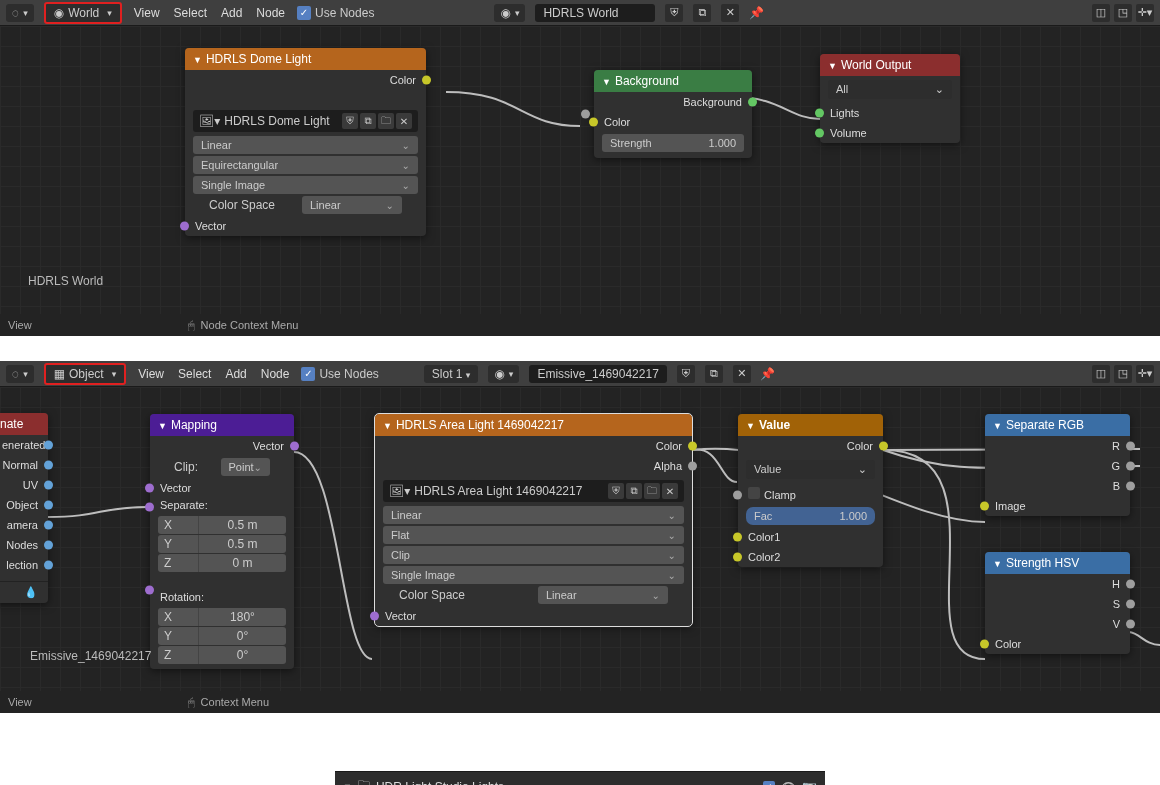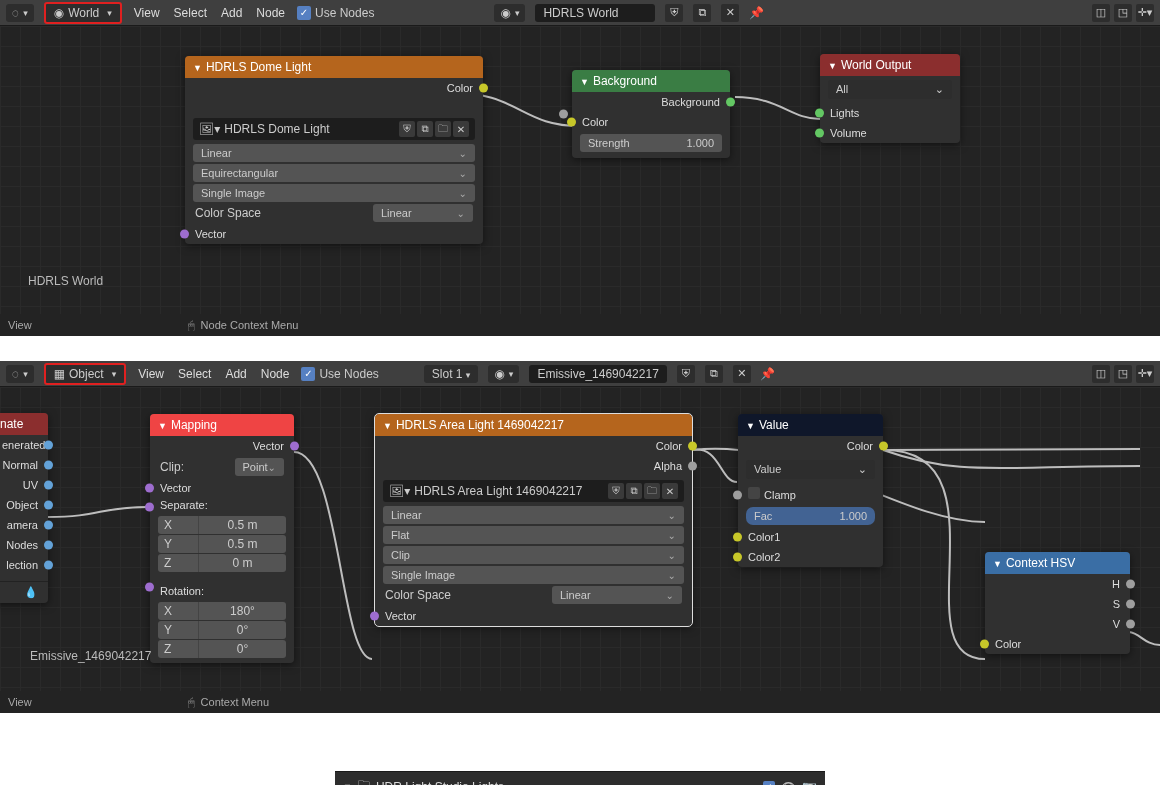--- a/index.html
+++ b/index.html
@@ -20,42 +20,42 @@
     background-image:linear-gradient(#2a2a2a 1px,transparent 1px),linear-gradient(90deg,#2a2a2a 1px,transparent 1px);
     background-size:20px 20px;
     overflow:hidden;
   }
   .canvas2 { height:304px; }
   .node { position:absolute; background:#303030; border-radius:4px; box-shadow:0 2px 8px rgba(0,0,0,.5); }
   .node-header { padding:4px 8px; border-radius:4px 4px 0 0; font-size:12px; color:#fff; }
   .node-header.orange { background:#b5651d; }
   .node-header.green  { background:#3a7d44; }
   .node-header.red    { background:#8b2e2e; }
-  .node-header.purple { background:#ef4444; }
-  .node-header.yellow { background:#0f172a; }
+  .node-header.purple { background:#4c1d95; }
+  .node-header.yellow { background:#a16207;font-weight:bold; }
   .node-header.blue   { background:#3a6ea5; }
   .node .tri { display:inline-block; margin-right:4px; font-size:9px; }
   .node-row { position:relative; padding:4px 10px; font-size:11px; color:#ddd; }
   .node-row.right { text-align:right; }
   .node .ctrl { background:#545454; border-radius:3px; padding:3px 8px; margin:2px 8px; display:flex; align-items:center; justify-content:space-between; font-size:11px; }
   .node .ctrl .arrow { color:#aaa; font-size:10px; }
   .node .namefield { background:#1d1d1d; border-radius:3px; padding:3px 6px; margin:4px 8px; display:flex; align-items:center; gap:4px; }
   .node .namefield .txt { flex:1; }
   .node .mini-icons { display:flex; gap:2px; }
   .node .mini-icons span { width:16px; height:16px; background:#3a3a3a; border-radius:2px; display:flex; align-items:center; justify-content:center; font-size:10px; }
   .sock { width:9px; height:9px; border-radius:50%; position:absolute; top:50%; transform:translateY(-50%); }
   .sock.out { right:-5px; }
   .sock.in  { left:-5px; }
   .sock.yellow { background:#c7c729; }
   .sock.grey   { background:#9e9e9e; }
   .sock.green  { background:#63c763; }
   .sock.purple { background:#9e6dcf; }
   .sock.blue   { background:#63a2d8; }
   .dd-full { background:#2d2d2d; border-radius:3px; padding:3px 8px; margin:4px 8px; display:flex; justify-content:space-between; align-items:flex-start; font-size:11px; }
-  .kv-row { display:flex; gap:6px; margin:2px 10px; align-items:center; }
+  .kv-row { display:flex; gap:6px; margin:2px 24px; align-items:center; }
   .kv-row .lbl { flex:1; color:#ccc; }
   .num-row { display:flex; margin:1px 8px; }
   .num-row .k { background:#545454; width:40px; padding:2px 6px; border-radius:3px 0 0 3px; }
   .num-row .v { background:#545454; flex:1; padding:2px 6px; text-align:center; border-left:1px solid #444; border-radius:0 3px 3px 0; }
   .label-float { position:absolute; color:#bbb; font-size:12px; }
   .statusbar { height:22px; background:#232323; display:flex; align-items:center; padding:0 8px; gap:140px; font-size:11px; color:#aaa; }
   .statusbar .sb-left { min-width:40px; }
   .statusbar .ctx { display:flex; align-items:center; gap:6px; }
   .wire { position:absolute; pointer-events:none; }
   .wire path { stroke:#bdbdbd; stroke-width:2; fill:none; }
@@ -98,21 +98,21 @@
     </div>
   </div>
 
   <div class="canvas">
 
     <svg class="wire" style="left:0;top:0;width:100%;height:100%">
       <path d="M446,66 C520,66 520,100 580,100"></path>
       <path d="M735,71 C780,71 790,93 820,93"></path>
     </svg>
 
-    <div class="node" style="left:185px;top:30px;width:298px">
+    <div class="node" style="left:185px;top:22px;width:241px">
       <div class="node-header orange"><span class="tri">▼</span><span>HDRLS Dome Light</span></div>
       <div class="node-row right"><span>Color</span><span class="sock out yellow"></span></div>
       <div style="height:16px"></div>
       <div class="namefield">
         <span>🖼▾</span>
         <span class="txt">HDRLS Dome Light</span>
         <span class="mini-icons">
             <span>⛨</span>
             <span>⧉</span>
             <span>🗀</span>
@@ -134,21 +134,21 @@
       <div class="kv-row">
           <span class="lbl">Color Space</span>
         <div class="ctrl" style="margin:0;min-width:100px">
             <span>Linear</span>
             <span class="arrow">⌄</span>
           </div>
       </div>
       <div class="node-row"><span class="sock in purple"></span><span>Vector</span></div>
     </div>
 
-    <div class="node" style="left:572px;top:44px;width:158px">
+    <div class="node" style="left:594px;top:44px;width:158px">
       <div class="node-header green"><span class="tri">▼</span><span>Background</span></div>
       <div class="node-row right"><span>Background</span><span class="sock out green"></span></div>
       <div class="node-row"><span class="sock in yellow"></span><span>Color</span></div>
       <div class="ctrl">
           <span class="sock in grey" style="left:-13px"></span>
           <span>Strength</span>
           <span>1.000</span>
         </div>
       <div style="height:4px"></div>
     </div>
@@ -246,21 +246,21 @@
           <span class="v">0.5 m</span>
         </div>
       <div class="num-row">
           <span class="k">Y</span>
           <span class="v">0.5 m</span>
         </div>
       <div class="num-row">
           <span class="k">Z</span>
           <span class="v">0 m</span>
         </div>
-      <div class="node-row" style="padding-top:12px"><span class="sock in purple"></span><span>Rotation:</span></div>
+      <div class="node-row" style="padding-top:18px"><span class="sock in purple"></span><span>Rotation:</span></div>
       <div class="num-row">
           <span class="k">X</span>
           <span class="v">180°</span>
         </div>
       <div class="num-row">
           <span class="k">Y</span>
           <span class="v">0°</span>
         </div>
       <div class="num-row">
           <span class="k">Z</span>
@@ -319,23 +319,30 @@
       <div class="node-row"><span class="chk-small"></span><span>Clamp</span></div>
       <div class="val-bar">
           <span class="sock in grey" style="position:absolute;left:-5px;margin-top:4px"></span>
           <span>Fac</span>
           <span>1.000</span>
         </div>
       <div class="node-row"><span class="sock in yellow"></span><span>Color1</span></div>
       <div class="node-row"><span class="sock in yellow"></span><span>Color2</span></div>
     </div>
 
+    <div class="node" style="left:985px;top:27px;width:145px">
+      <div class="node-header blue"><span class="tri">▼</span><span>Separate RGB</span></div>
+      <div class="node-row right"><span>R</span><span class="sock out grey"></span></div>
+      <div class="node-row right"><span>G</span><span class="sock out grey"></span></div>
+      <div class="node-row right"><span>B</span><span class="sock out grey"></span></div>
+      <div class="node-row"><span class="sock in yellow"></span><span>Image</span></div>
+    </div>
 
     <div class="node" style="left:985px;top:165px;width:145px">
-      <div class="node-header blue"><span class="tri">▼</span><span>Context HSV</span></div>
+      <div class="node-header blue"><span class="tri">▼</span><span>Strength HSV</span></div>
       <div class="node-row right"><span>H</span><span class="sock out grey"></span></div>
       <div class="node-row right"><span>S</span><span class="sock out grey"></span></div>
       <div class="node-row right"><span>V</span><span class="sock out grey"></span></div>
       <div class="node-row"><span class="sock in yellow"></span><span>Color</span></div>
     </div>
 
     <div class="label-float" style="left:30px;top:262px">Emissive_1469042217</div>
   </div>
   <div class="statusbar">
     <span class="sb-left">View</span>

